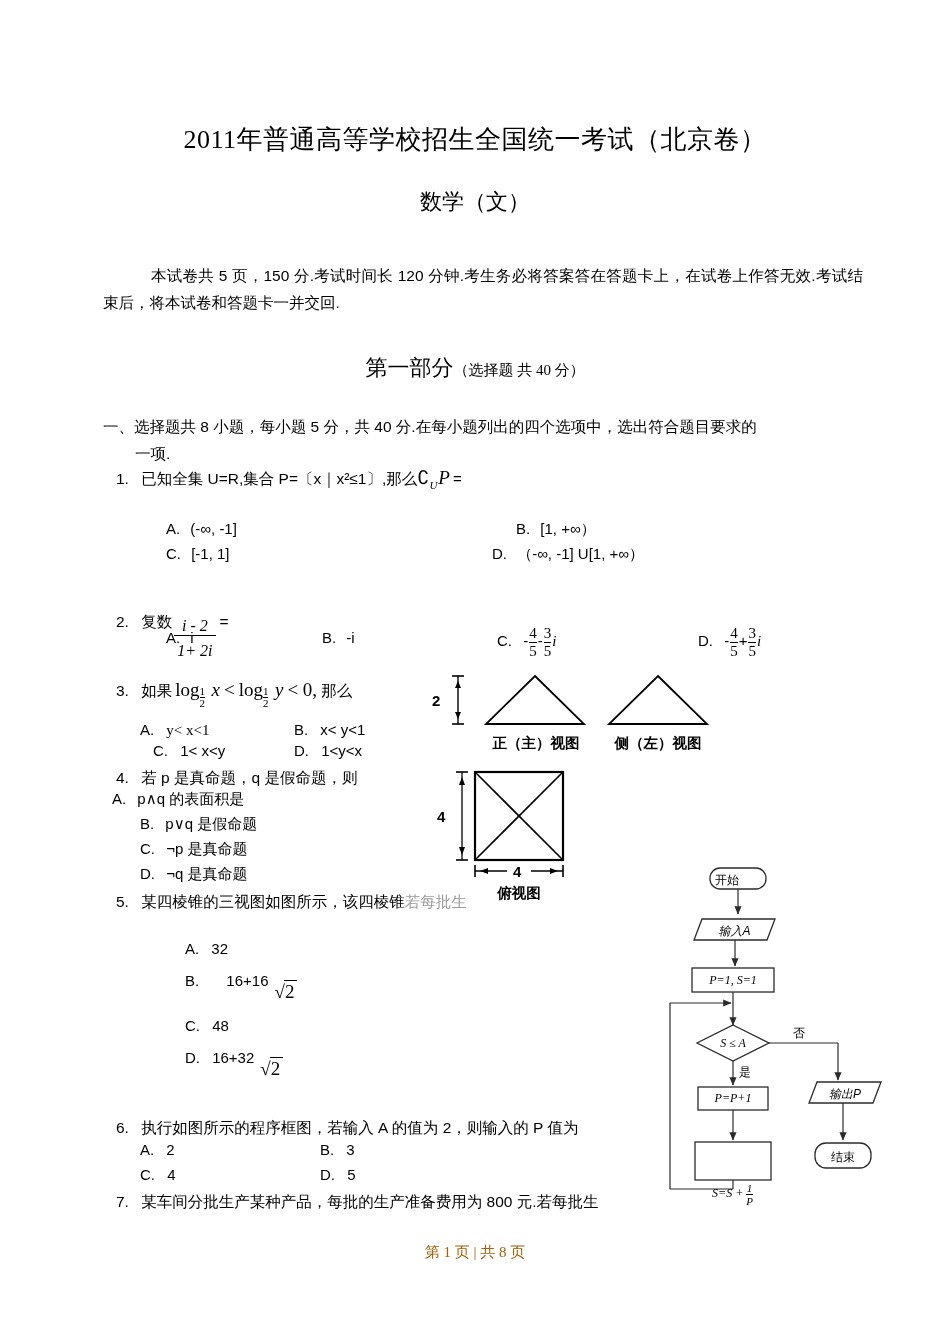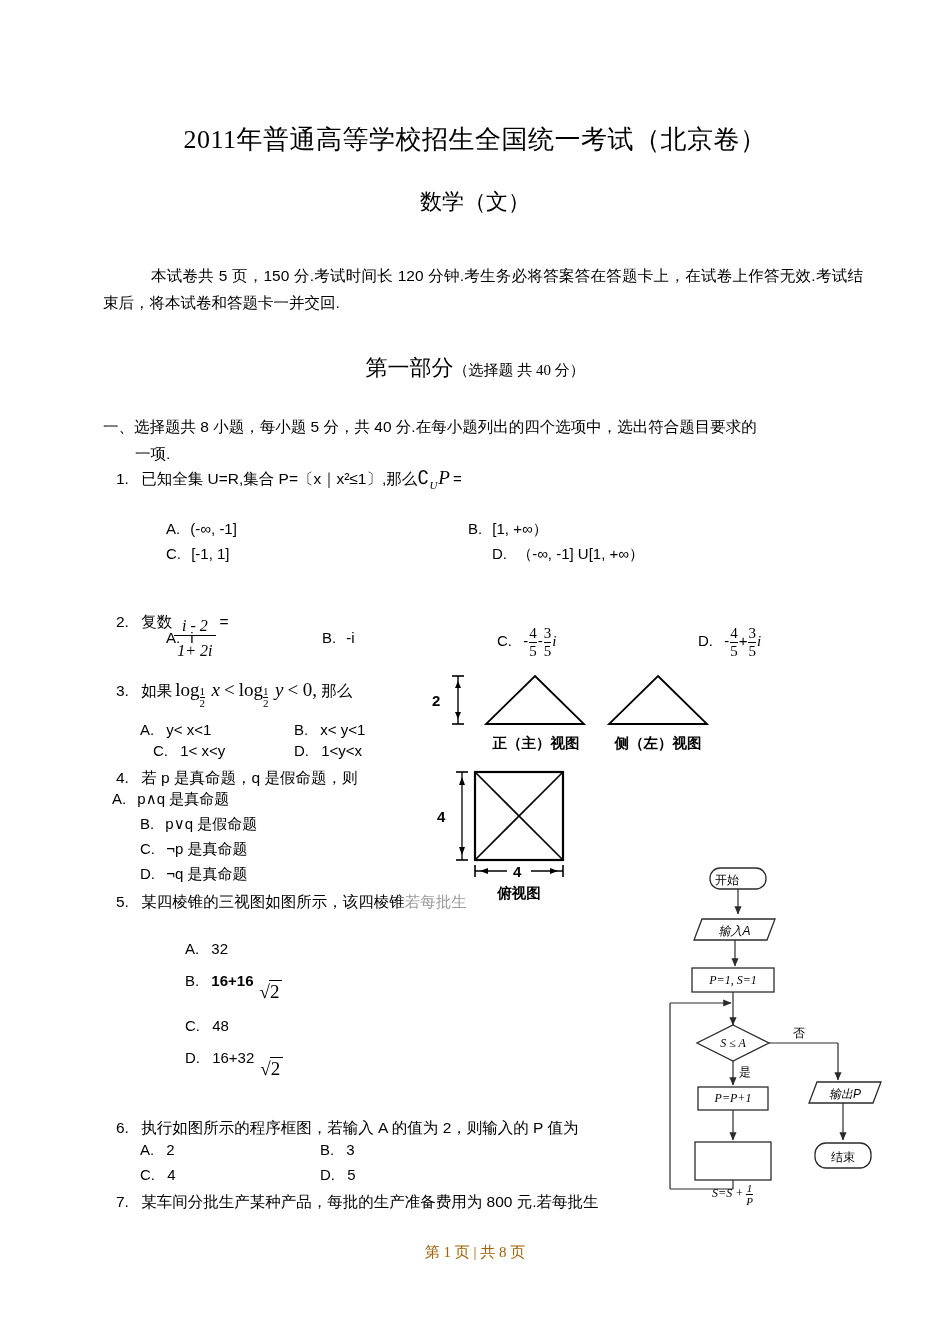--- a/index.html
+++ b/index.html
@@ -228,21 +228,21 @@
   </div>
 
   <div class="q" style="top:466px; left:116px;">
     <span>1.</span>
     <span style="margin-left:8px;">已知全集 U=R,集合 P=〔x｜x²≤1〕,那么</span><span class="compl"><span class="cu">∁</span><span class="usub">U</span><span class="pv">P</span><span style="font-family:'Liberation Sans',sans-serif;font-size:15px;margin-left:3px;">=</span></span>
   </div>
   <div class="opt" style="top:520px; left:166px;">
     <span>A.</span>
     <span style="margin-left:6px;">(-∞, -1]</span>
   </div>
-  <div class="opt" style="top:520px; left:468px;">
+  <div class="opt" style="top:520px; left:516px;">
     <span>B.</span>
     <span style="margin-left:6px;">[1, +∞）</span>
   </div>
   <div class="opt" style="top:545px; left:166px;">
     <span>C.</span>
     <span style="margin-left:6px;">[-1, 1]</span>
   </div>
   <div class="opt" style="top:545px; left:492px;">
     <span>D.</span>
     <span style="margin-left:6px;">（-∞, -1] U[1, +∞）</span>
@@ -274,42 +274,42 @@
     <span style="margin-left:8px;">如果</span><span class="logb" style="margin-left:3px;"><span>log</span><span class="sub">
           <span class="t">1</span>
           <span class="b">2</span>
         </span></span><span class="ital" style="margin-left:12px;font-size:19px;">x</span><span style="font-family:'Liberation Serif',serif;font-size:19px;margin:0 4px;">&lt;</span><span class="logb"><span>log</span><span class="sub">
           <span class="t">1</span>
           <span class="b">2</span>
         </span></span><span class="ital" style="margin-left:12px;font-size:19px;">y</span><span style="font-family:'Liberation Serif',serif;font-size:19px;margin-left:4px;">&lt; 0,</span><span style="margin-left:4px;">那么</span>
   </div>
   <div class="opt" style="top:721px; left:140px;">
     <span>A.</span>
-    <span style="margin-left:8px;">y&lt; x&lt;1</span>
+    <span style="margin-left:8px;font-family:Liberation Serif, serif;">y&lt; x&lt;1</span>
   </div>
   <div class="opt" style="top:721px; left:294px;">
     <span>B.</span>
     <span style="margin-left:8px;">x&lt; y&lt;1</span>
   </div>
   <div class="opt" style="top:742px; left:153px;">
     <span>C.</span>
     <span style="margin-left:8px;">1&lt; x&lt;y</span>
   </div>
   <div class="opt" style="top:742px; left:294px;">
     <span>D.</span>
     <span style="margin-left:8px;">1&lt;y&lt;x</span>
   </div>
 
   <div class="q" style="top:766px; left:116px;">
     <span>4.</span>
     <span style="margin-left:8px;">若 p 是真命题，q 是假命题，则</span>
   </div>
   <div class="opt" style="top:790px; left:112px;">
     <span>A.</span>
-    <span style="margin-left:7px;">p∧q 是真命题</span>
+    <span style="margin-left:7px;">p∧q 的表面积是</span>
   </div>
   <div class="opt" style="top:815px; left:140px;">
     <span>B.</span>
     <span style="margin-left:7px;">p∨q 是假命题</span>
   </div>
   <div class="opt" style="top:840px; left:140px;">
     <span>C.</span>
     <span style="margin-left:7px;">¬p 是真命题</span>
   </div>
   <div class="opt" style="top:865px; left:140px;">
@@ -320,21 +320,21 @@
   <div class="q" style="top:890px; left:116px;">
     <span>5.</span>
     <span style="margin-left:8px;">某四棱锥的三视图如图所示，该四棱锥</span><span class="faded">若每批生</span>
   </div>
   <div class="opt" style="top:940px; left:185px;">
     <span>A.</span>
     <span style="margin-left:8px;">32</span>
   </div>
   <div class="opt" style="top:968px; left:185px;">
     <span>B.</span>
-    <span style="margin-left:8px;font-weight:bold;">16+16</span><span class="sqrt">√<span class="radicand">2</span></span>
+    <span style="margin-left:23px;">16+16</span><span class="sqrt">√<span class="radicand">2</span></span>
   </div>
   <div class="opt" style="top:1017px; left:185px;">
     <span>C.</span>
     <span style="margin-left:8px;">48</span>
   </div>
   <div class="opt" style="top:1045px; left:185px;">
     <span>D.</span>
     <span style="margin-left:8px;">16+32</span><span class="sqrt">√<span class="radicand">2</span></span>
   </div>
 

